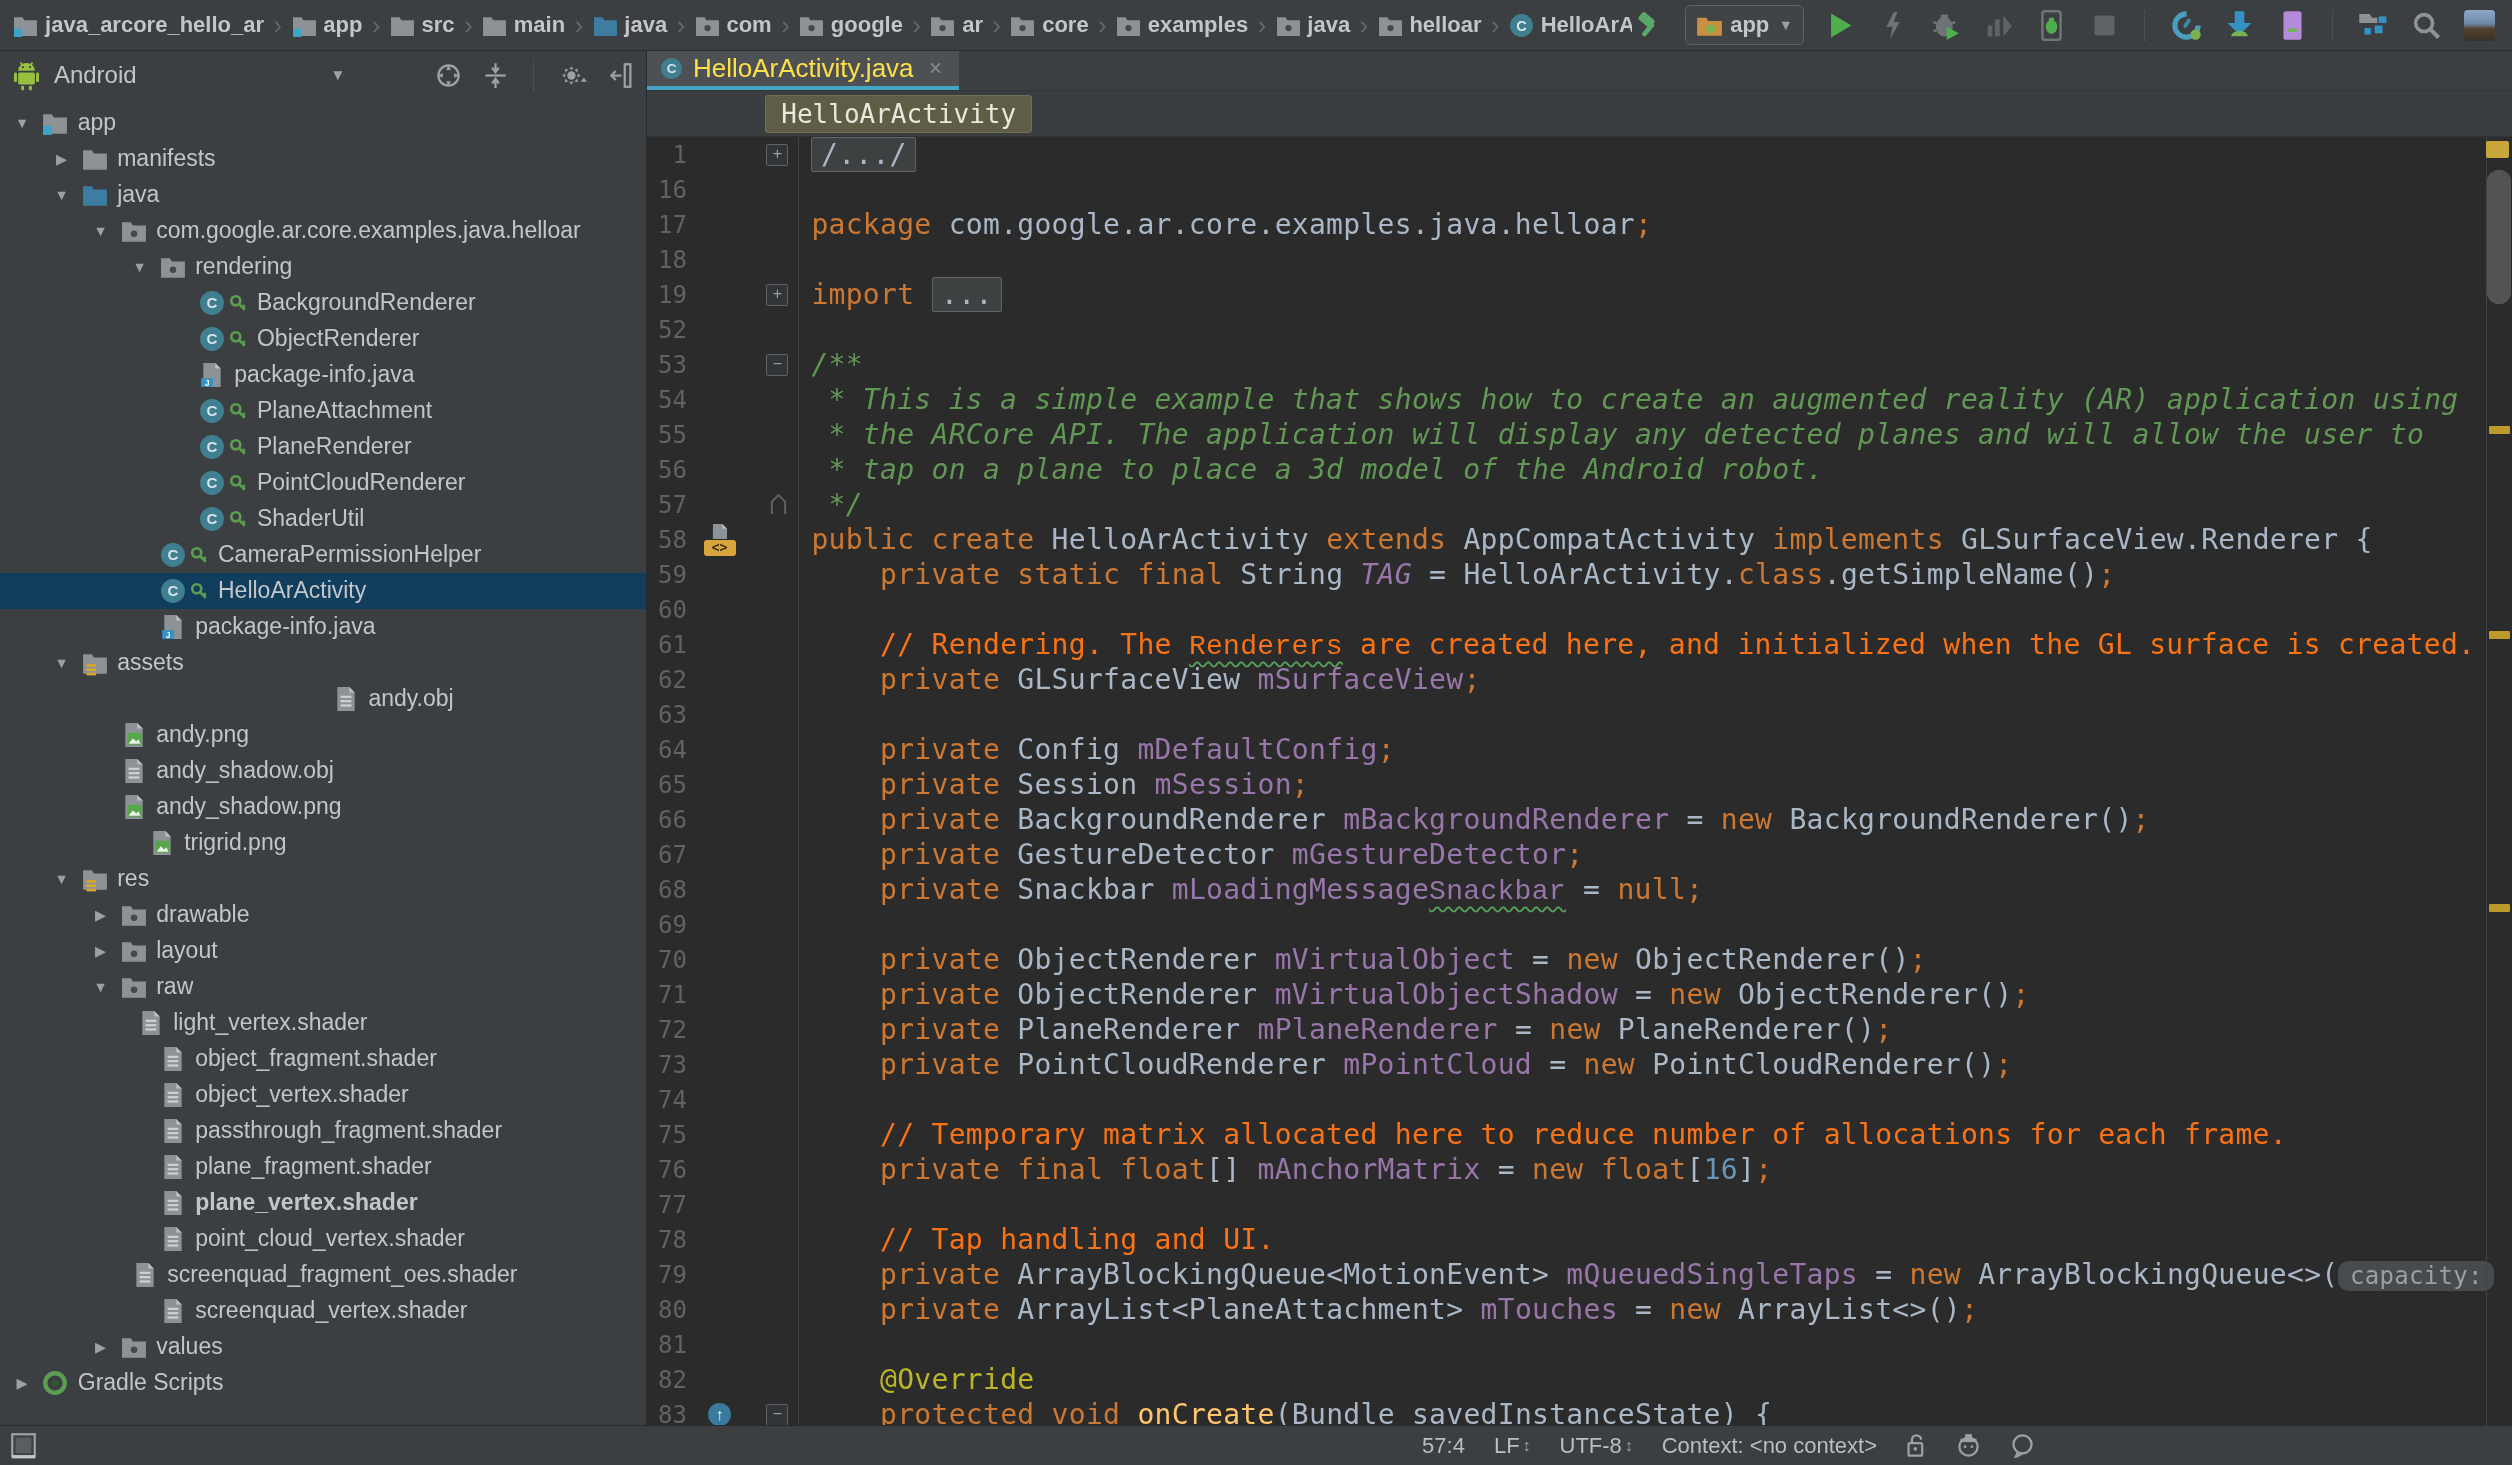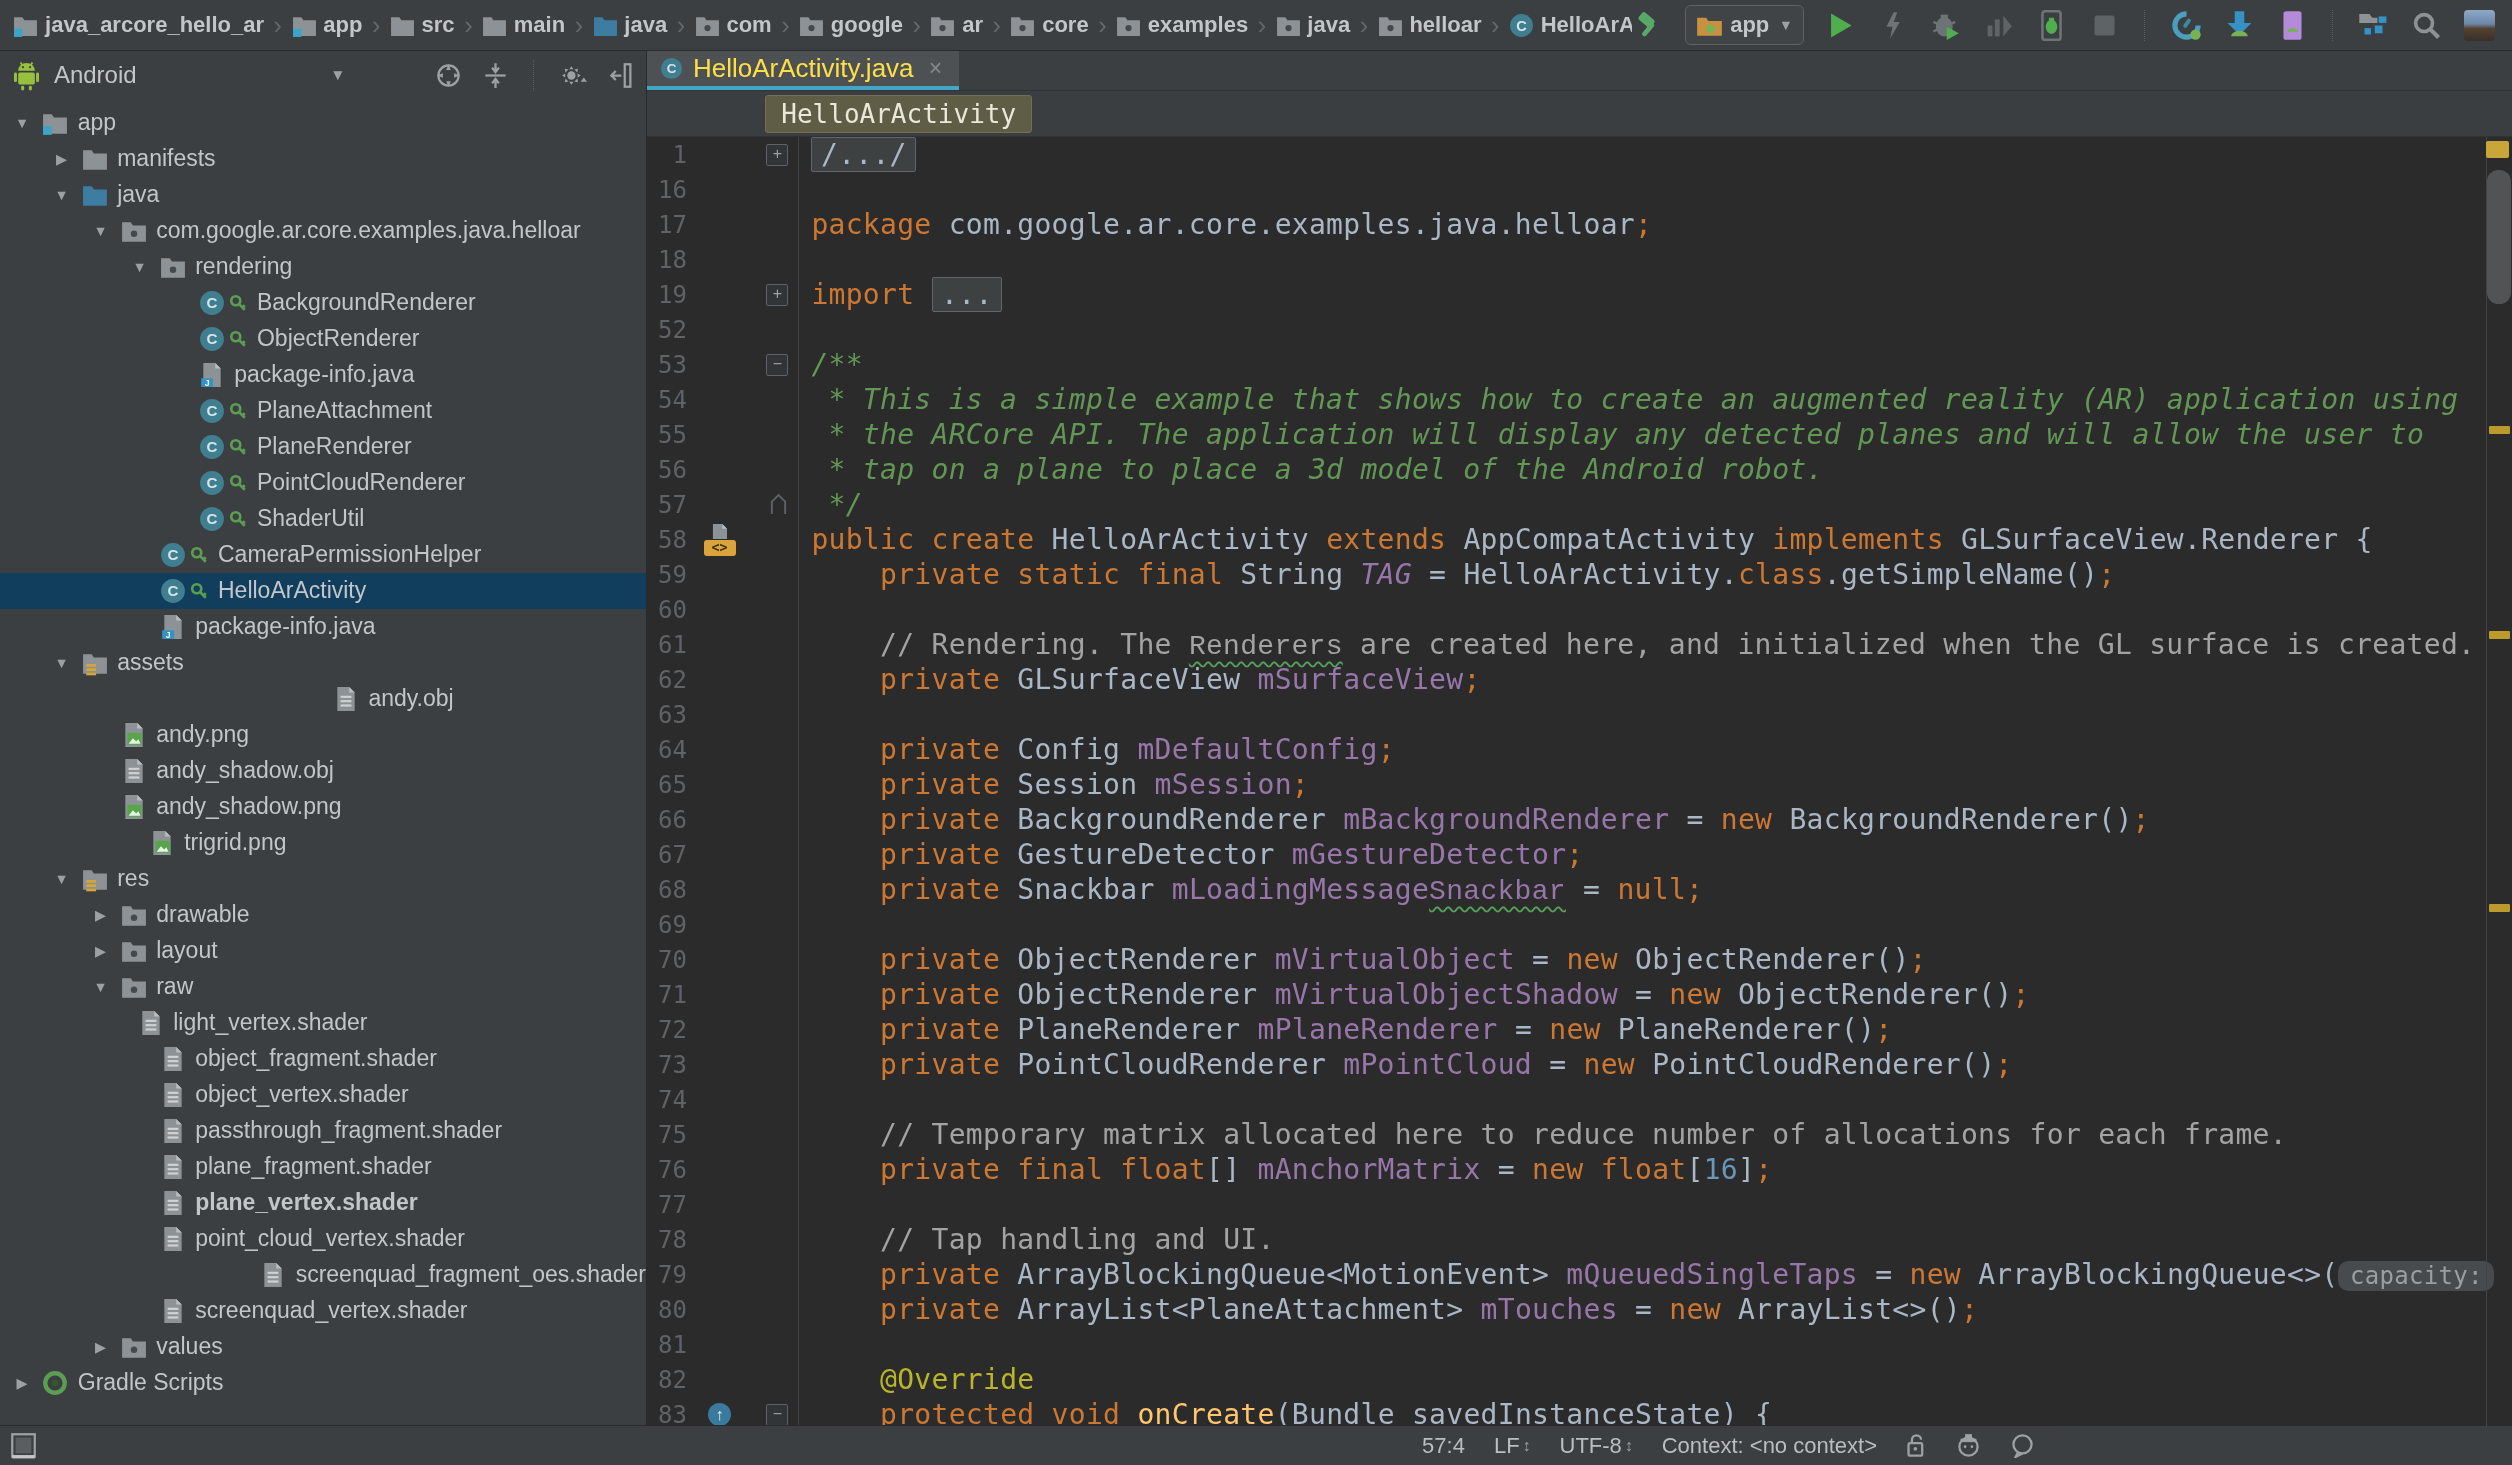--- a/index.html
+++ b/index.html
@@ -50,21 +50,21 @@
         font-family:"DejaVu Sans Mono",monospace;font-size:26px;}
   #code-area{position:absolute;left:0;top:86px;right:0;bottom:0;background:#2B2B2B;overflow:hidden;}
   #gutter-sep{position:absolute;left:151px;top:0;bottom:0;width:1px;background:#404345;}
   .row{display:flex;height:35px;align-items:center;}
   .ln{width:40px;flex:none;text-align:right;color:#606366;font-size:24px;
       font-family:"DejaVu Sans Mono",monospace;}
   .gs{width:65px;flex:none;display:flex;align-items:center;justify-content:center;flex-direction:column;}
   .fs{width:46px;flex:none;display:flex;align-items:center;justify-content:flex-end;padding-right:9.6px;box-sizing:border-box;}
   .ct{white-space:pre;font-family:"DejaVu Sans Mono",monospace;font-size:28px;letter-spacing:0.3px;
       padding-left:13.4px;color:#A9B7C6;}
-  .k{color:#CC7832;} .p{color:#A9B7C6;} .c{color:#a3a3a3;margin-top:24px;} .d{color:#629755;font-style:italic;}
+  .k{color:#CC7832;} .p{color:#A9B7C6;} .c{color:#f97316;margin-top:24px;} .d{color:#629755;font-style:italic;}
   .f{color:#9876AA;} .sf{color:#9876AA;font-style:italic;} .a{color:#BBB529;}
   .n{color:#6897BB;} .m{color:#FFC66D;}
   .F{background:#3E4142;border:1px solid #62666A;color:#A9B7C6;padding:0 8.6px;border-radius:1.9px;}
   .H{background:#474B4D;color:#9A9FA3;border-radius:10.5px;padding:1px 11.5px;margin-right:9.6px;font-size:24px;}
   .sq{text-decoration:underline;text-decoration-style:wavy;text-decoration-color:#55A05A;
       text-decoration-thickness:1.9px;text-underline-offset:6.7px;font-family:Liberation Mono, monospace;}
   .foldbox{width:20px;height:20px;border:1px solid #5F6367;border-radius:1.9px;color:#9DA1A4;
            font-size:16px;line-height:18px;text-align:center;background:#323537;}
   .ovr{width:23px;height:23px;border-radius:50%;background:#3A7A9C;color:#E8F4F8;font-size:16px;
        line-height:23px;text-align:center;font-weight:700;}
@@ -778,21 +778,21 @@
                 <path d="M14 1 l5 5 h-5z" fill="#B9BEC1"></path>
                 <g fill="#CED2D4">
                   <rect x="6" y="9" width="10" height="2"></rect>
                   <rect x="6" y="13" width="10" height="2"></rect>
                   <rect x="6" y="17" width="10" height="2"></rect>
                 </g>
               </svg>
             </span>
             <span class="t-label">point_cloud_vertex.shader</span>
           </div>
-          <div class="trow" style="padding-left: 59px; justify-content: flex-end;">
+          <div class="trow" style="padding-left: 99px;">
             <span class="t-arrow"></span>
             <span class="t-ico">
               <svg width="26" height="26" viewBox="0 0 22 24">
                 <path d="M3 1h11l5 5v17H3z" fill="#8C9296"></path>
                 <path d="M14 1 l5 5 h-5z" fill="#B9BEC1"></path>
                 <g fill="#CED2D4">
                   <rect x="6" y="9" width="10" height="2"></rect>
                   <rect x="6" y="13" width="10" height="2"></rect>
                   <rect x="6" y="17" width="10" height="2"></rect>
                 </g>

